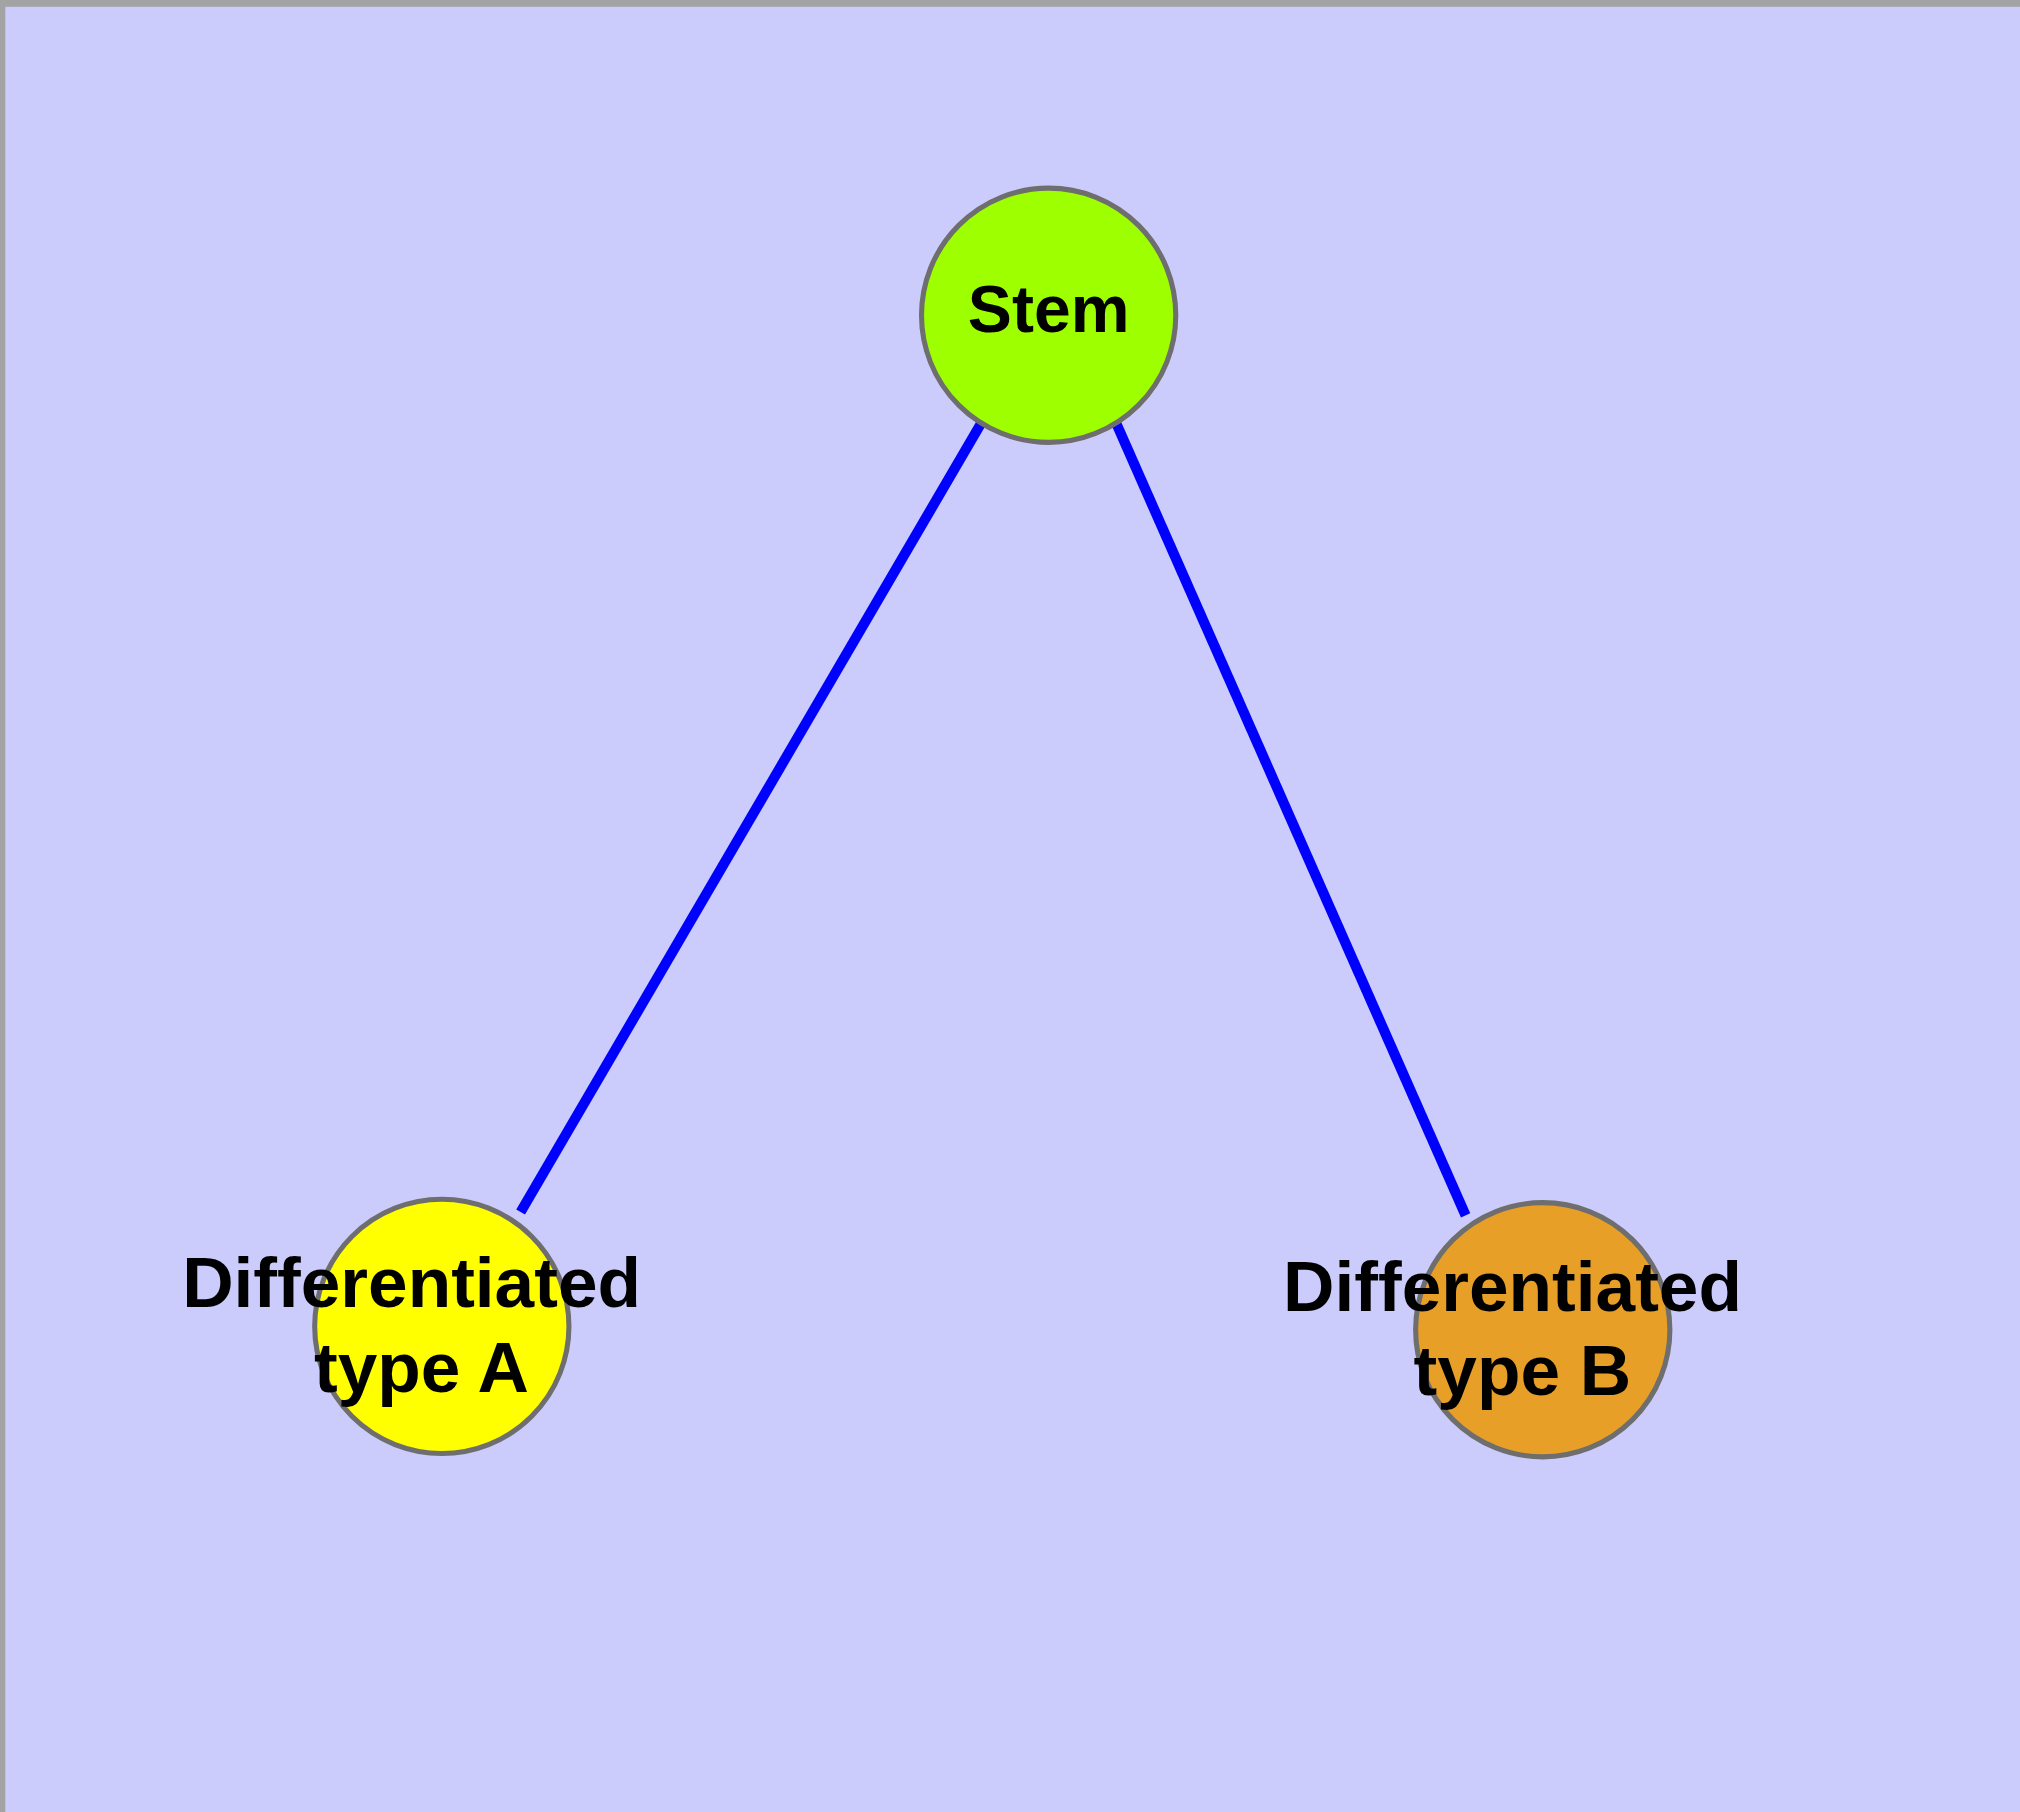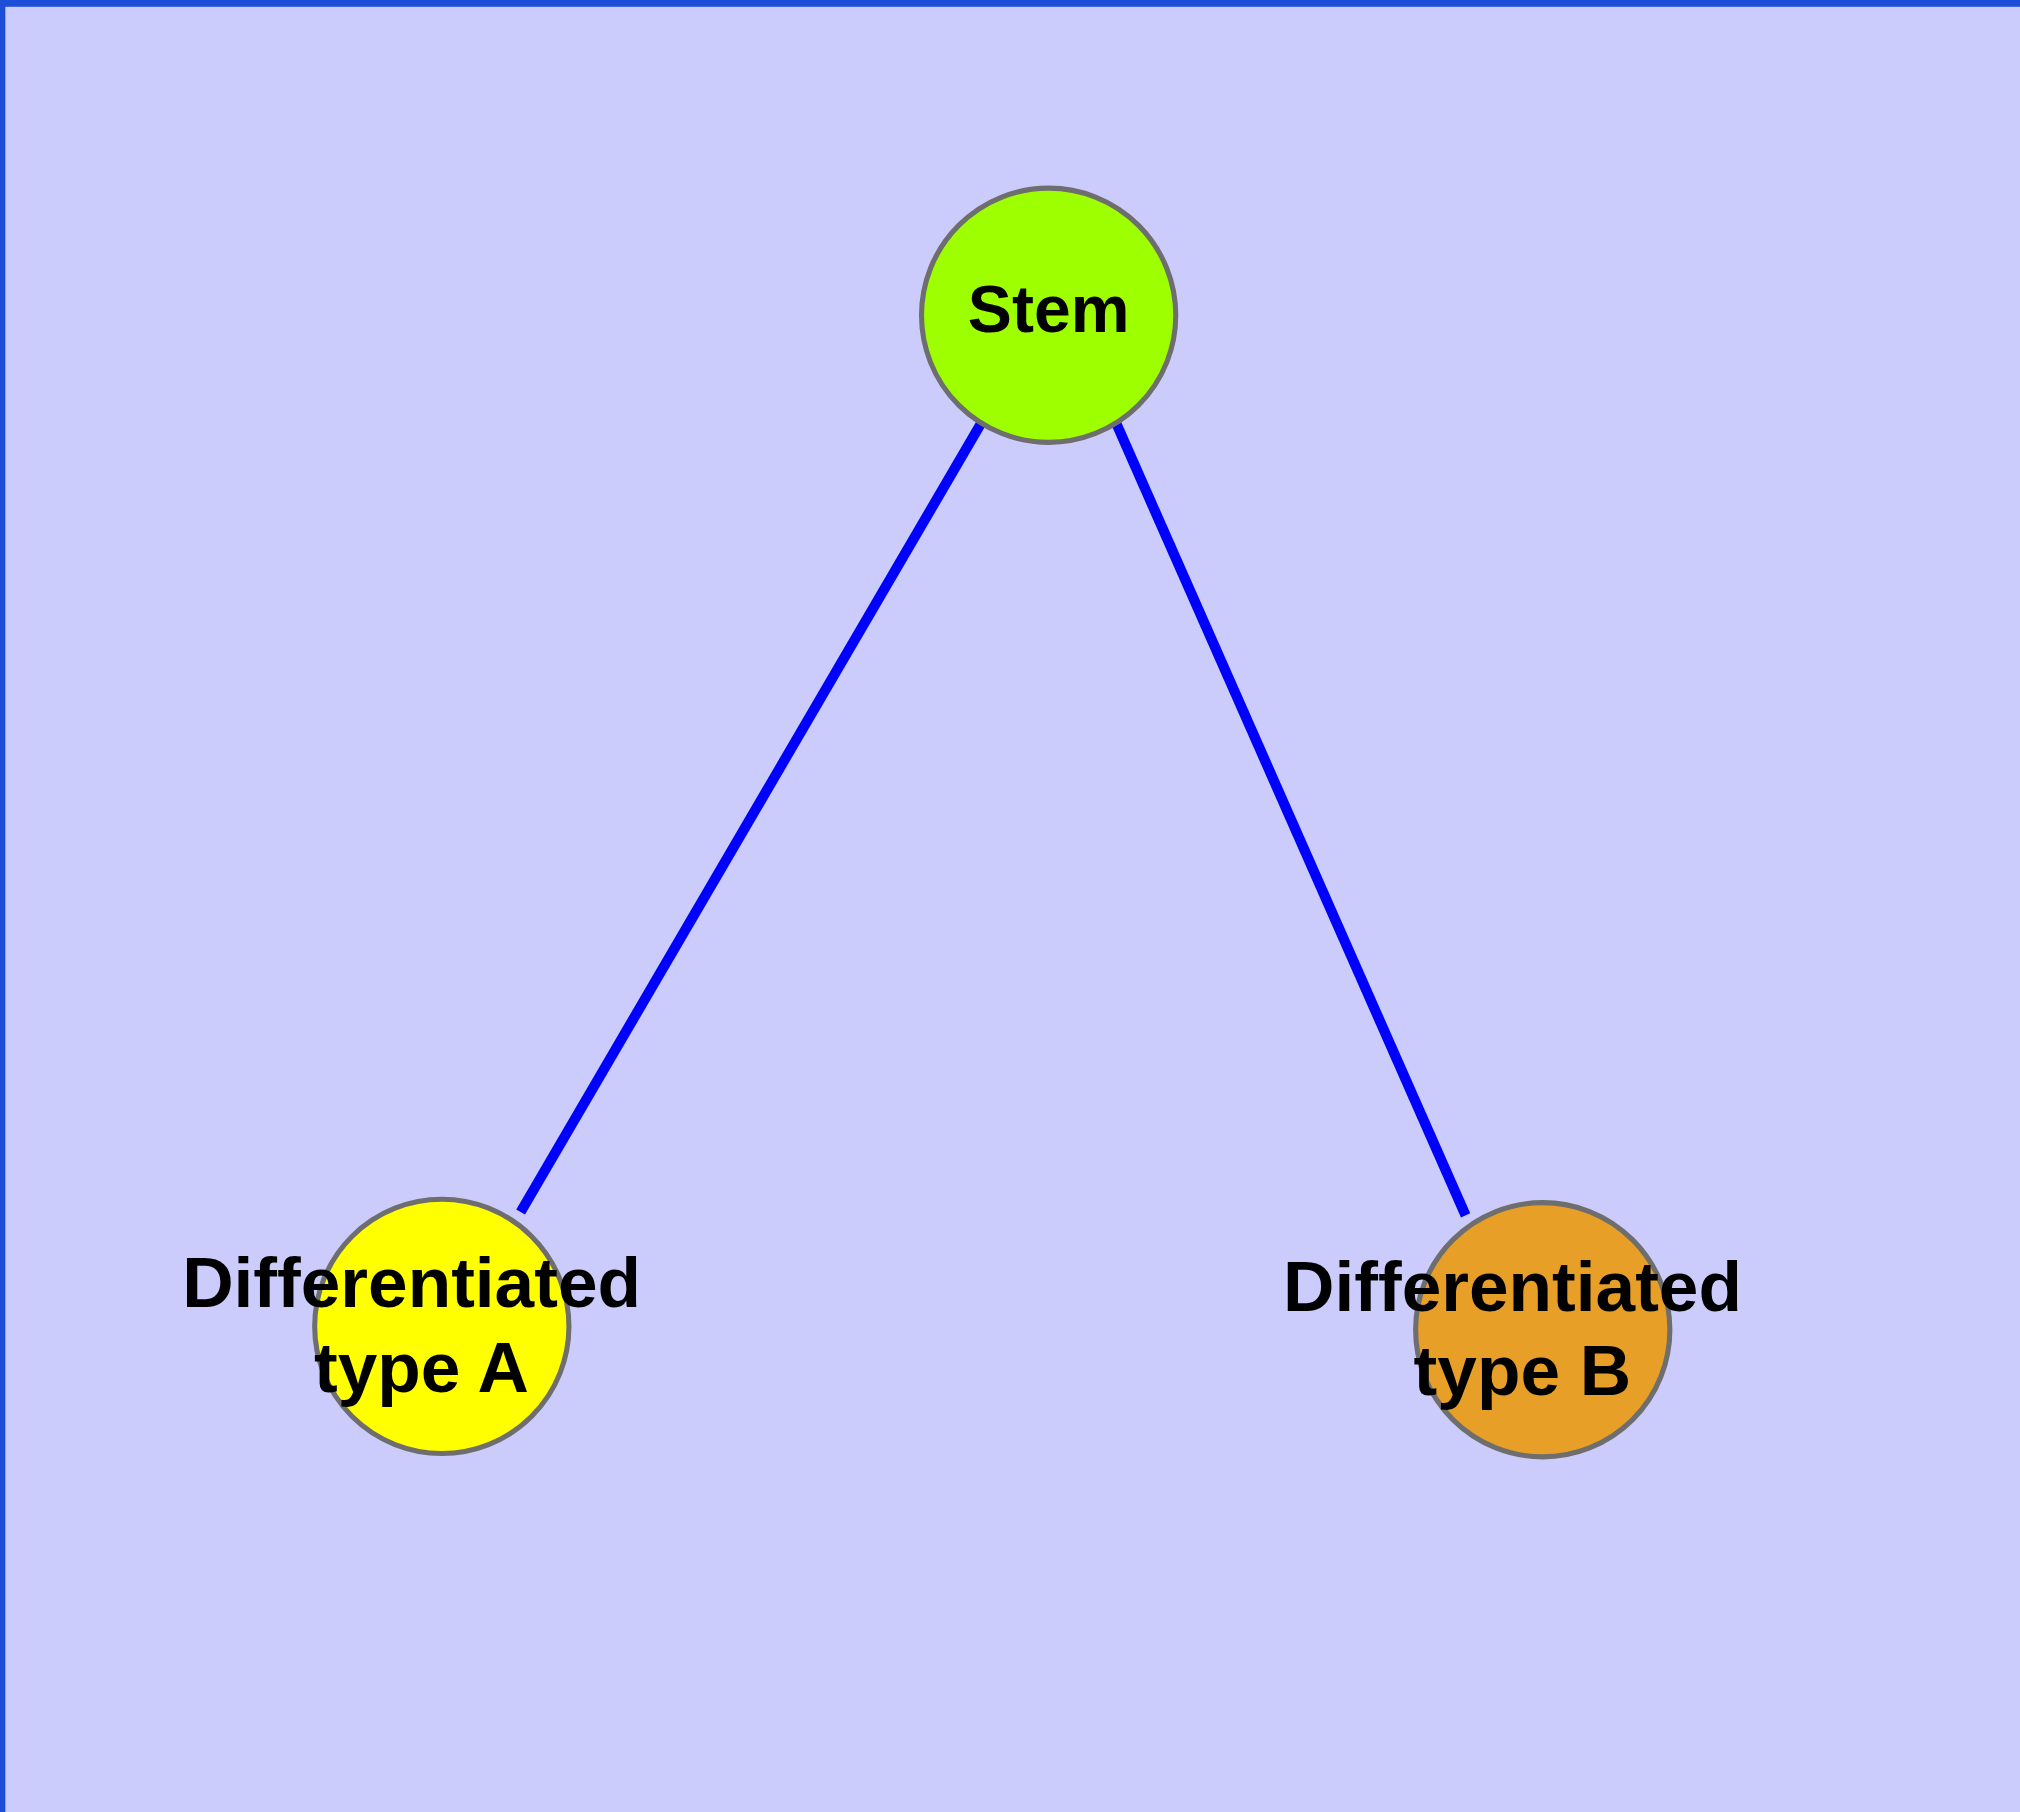--- a/index.html
+++ b/index.html
@@ -10,21 +10,21 @@
   body {
     width: 2021px;
     height: 1812px;
     overflow: hidden;
     font-family: "Liberation Sans", sans-serif;
   }
   #canvas {
     position: relative;
     width: 2021px;
     height: 1812px;
-    background: #1d4ed8;
+    background: #a3a3a3;
   }
   #graph-svg {
     position: absolute;
     left: 0;
     top: 0;
     width: 2021px;
     height: 1812px;
     display: block;
   }
   .node-label {

